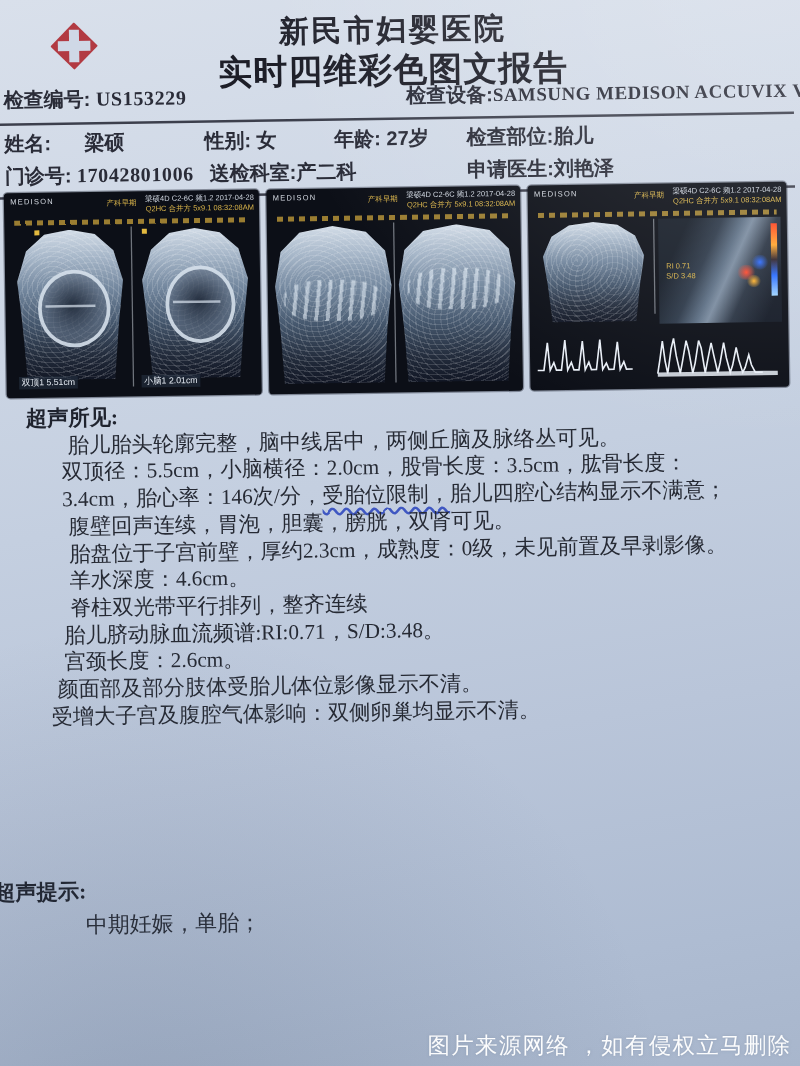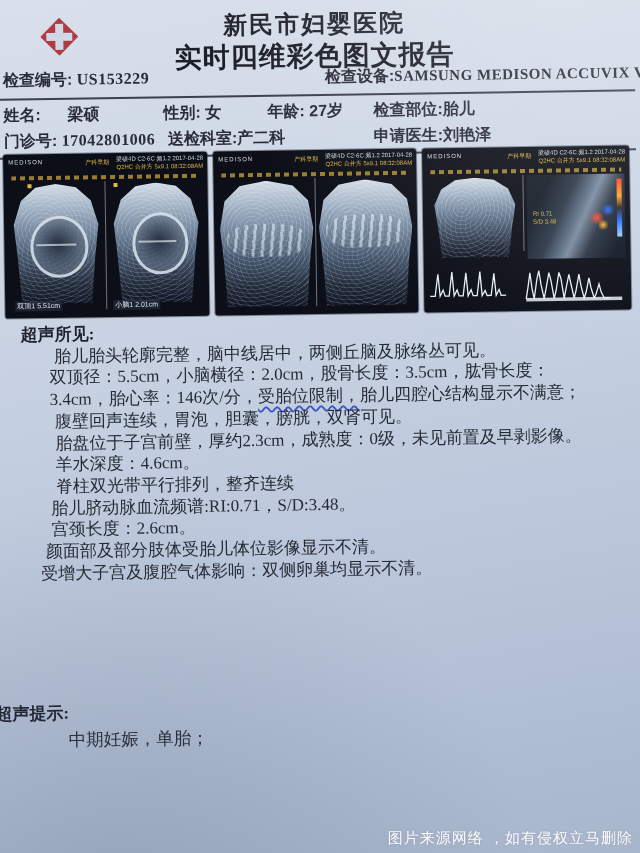--- a/index.html
+++ b/index.html
@@ -70,21 +70,21 @@
   
   .impr-lbl{position:absolute;left:-9px;top:698px;font-family:"Liberation Serif",serif;
        font-size:17px;font-weight:700;color:#1f232e;}
   .impr-ln{position:absolute;left:64px;top:724px;font-family:"Liberation Serif",serif;
        font-size:17.5px;color:#262a34;}
 
   
   .vignette{position:absolute;inset:0;pointer-events:none;
        background:radial-gradient(120% 90% at 18% 108%,rgba(66,82,108,.22),transparent 55%),
                   radial-gradient(130% 100% at 96% -8%,rgba(255,255,255,.22),transparent 50%);}
-  .watermark{position:absolute;right:7px;bottom:5px;font-size:15px;color:rgba(255,255,255,.96);
+  .watermark{position:absolute;right:7px;bottom:5px;font-size:18px;color:rgba(255,255,255,.96);
        font-family:"Liberation Sans",sans-serif;letter-spacing:1px;text-shadow:0 0 2px rgba(120,135,160,.5);}
 </style>
 </head>
 <body>
 
 <div class="page">
   <div class="tilt">
 
     <div class="logo">
       <div class="diamond"></div>

